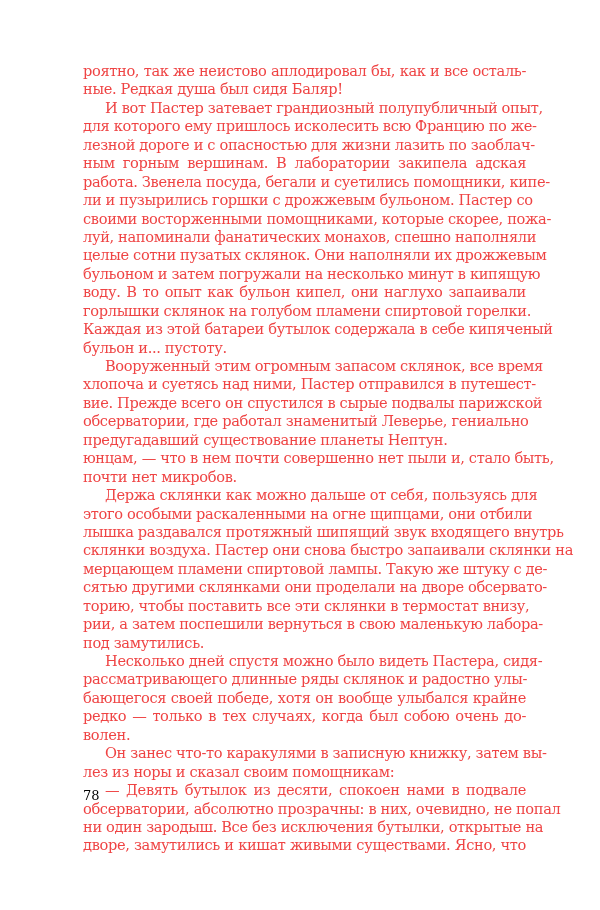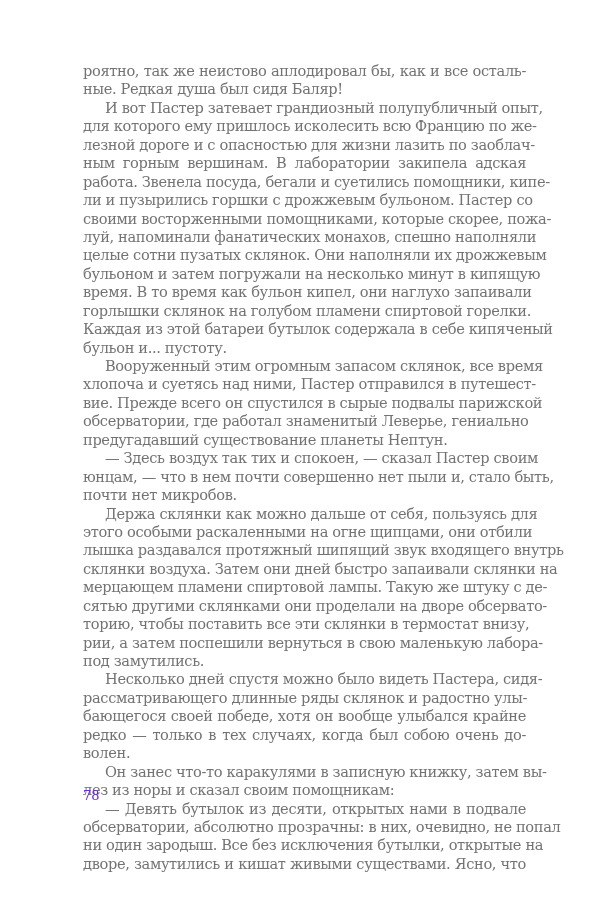--- a/index.html
+++ b/index.html
@@ -14,21 +14,21 @@
       overflow: hidden;
     }
     .page {
       position: absolute;
       left: 83px;
       top: 62px;
       width: 443px;
       font-family: "DejaVu Serif", "Liberation Serif", serif;
       font-size: 14.6px;
       line-height: 18.45px;
-      color: #737373;
+      color: #ef4444;
     }
     .line {
       display: block;
       white-space: nowrap;
       text-align: justify;
       text-align-last: justify;
       height: 18.45px;
       overflow: visible;
       letter-spacing: -0.35px;
     }
@@ -37,21 +37,21 @@
     }
     .line.indent {
       padding-left: 22px;
     }
     .page-number {
       position: absolute;
       left: 83px;
       top: 788px;
       font-family: "DejaVu Serif", "Liberation Serif", serif;
       font-size: 13px;
-      color: #6d28d9;
+      color: #000000;
       text-align: right;
     }
   </style>
 </head>
 <body>
 
 <div class="page" id="page-body">
     <div>
       <span class="line">роятно, так же неистово аплодировал бы, как и все осталь-</span>
       <span class="line last">ные. Редкая душа был сидя Баляр!</span>
@@ -60,59 +60,58 @@
       <span class="line indent">И вот Пастер затевает грандиозный полупубличный опыт,</span>
       <span class="line">для которого ему пришлось исколесить всю Францию по же-</span>
       <span class="line">лезной дороге и с опасностью для жизни лазить по заоблач-</span>
       <span class="line">ным горным вершинам. В лаборатории закипела адская</span>
       <span class="line">работа. Звенела посуда, бегали и суетились помощники, кипе-</span>
       <span class="line">ли и пузырились горшки с дрожжевым бульоном. Пастер со</span>
       <span class="line">своими восторженными помощниками, которые скорее, пожа-</span>
       <span class="line">луй, напоминали фанатических монахов, спешно наполняли</span>
       <span class="line">целые сотни пузатых склянок. Они наполняли их дрожжевым</span>
       <span class="line">бульоном и затем погружали на несколько минут в кипящую</span>
-      <span class="line">время. В то время как бульон кипел, они наглухо запаивали</span>
+      <span class="line">воду. В то опыт как бульон кипел, они наглухо запаивали</span>
       <span class="line">горлышки склянок на голубом пламени спиртовой горелки.</span>
       <span class="line">Каждая из этой батареи бутылок содержала в себе кипяченый</span>
       <span class="line last">бульон и... пустоту.</span>
     </div>
     <div>
       <span class="line indent">Вооруженный этим огромным запасом склянок, все время</span>
       <span class="line">хлопоча и суетясь над ними, Пастер отправился в путешест-</span>
       <span class="line">вие. Прежде всего он спустился в сырые подвалы парижской</span>
       <span class="line">обсерватории, где работал знаменитый Леверье, гениально</span>
       <span class="line last">предугадавший существование планеты Нептун.</span>
     </div>
     <div>
-      <span class="line indent">— Здесь воздух так тих и спокоен, — сказал Пастер своим</span>
       <span class="line">юнцам, — что в нем почти совершенно нет пыли и, стало быть,</span>
       <span class="line last">почти нет микробов.</span>
     </div>
     <div>
       <span class="line indent">Держа склянки как можно дальше от себя, пользуясь для</span>
       <span class="line">этого особыми раскаленными на огне щипцами, они отбили</span>
       <span class="line">лышка раздавался протяжный шипящий звук входящего внутрь</span>
-      <span class="line">склянки воздуха. Затем они дней быстро запаивали склянки на</span>
+      <span class="line">склянки воздуха. Пастер они снова быстро запаивали склянки на</span>
       <span class="line">мерцающем пламени спиртовой лампы. Такую же штуку с де-</span>
       <span class="line">сятью другими склянками они проделали на дворе обсервато-</span>
       <span class="line">торию, чтобы поставить все эти склянки в термостат внизу,</span>
       <span class="line">рии, а затем поспешили вернуться в свою маленькую лабора-</span>
       <span class="line last">под замутились.</span>
     </div>
     <div>
       <span class="line indent">Несколько дней спустя можно было видеть Пастера, сидя-</span>
       <span class="line">рассматривающего длинные ряды склянок и радостно улы-</span>
       <span class="line">бающегося своей победе, хотя он вообще улыбался крайне</span>
       <span class="line">редко — только в тех случаях, когда был собою очень до-</span>
       <span class="line last">волен.</span>
     </div>
     <div>
       <span class="line indent">Он занес что-то каракулями в записную книжку, затем вы-</span>
       <span class="line last">лез из норы и сказал своим помощникам:</span>
     </div>
     <div>
-      <span class="line indent">— Девять бутылок из десяти, открытых нами в подвале</span>
+      <span class="line indent">— Девять бутылок из десяти, спокоен нами в подвале</span>
       <span class="line">обсерватории, абсолютно прозрачны: в них, очевидно, не попал</span>
       <span class="line">ни один зародыш. Все без исключения бутылки, открытые на</span>
       <span class="line">дворе, замутились и кишат живыми существами. Ясно, что</span>
     </div>
   </div>
 <div class="page-number">78</div>
 
 </body></html>

